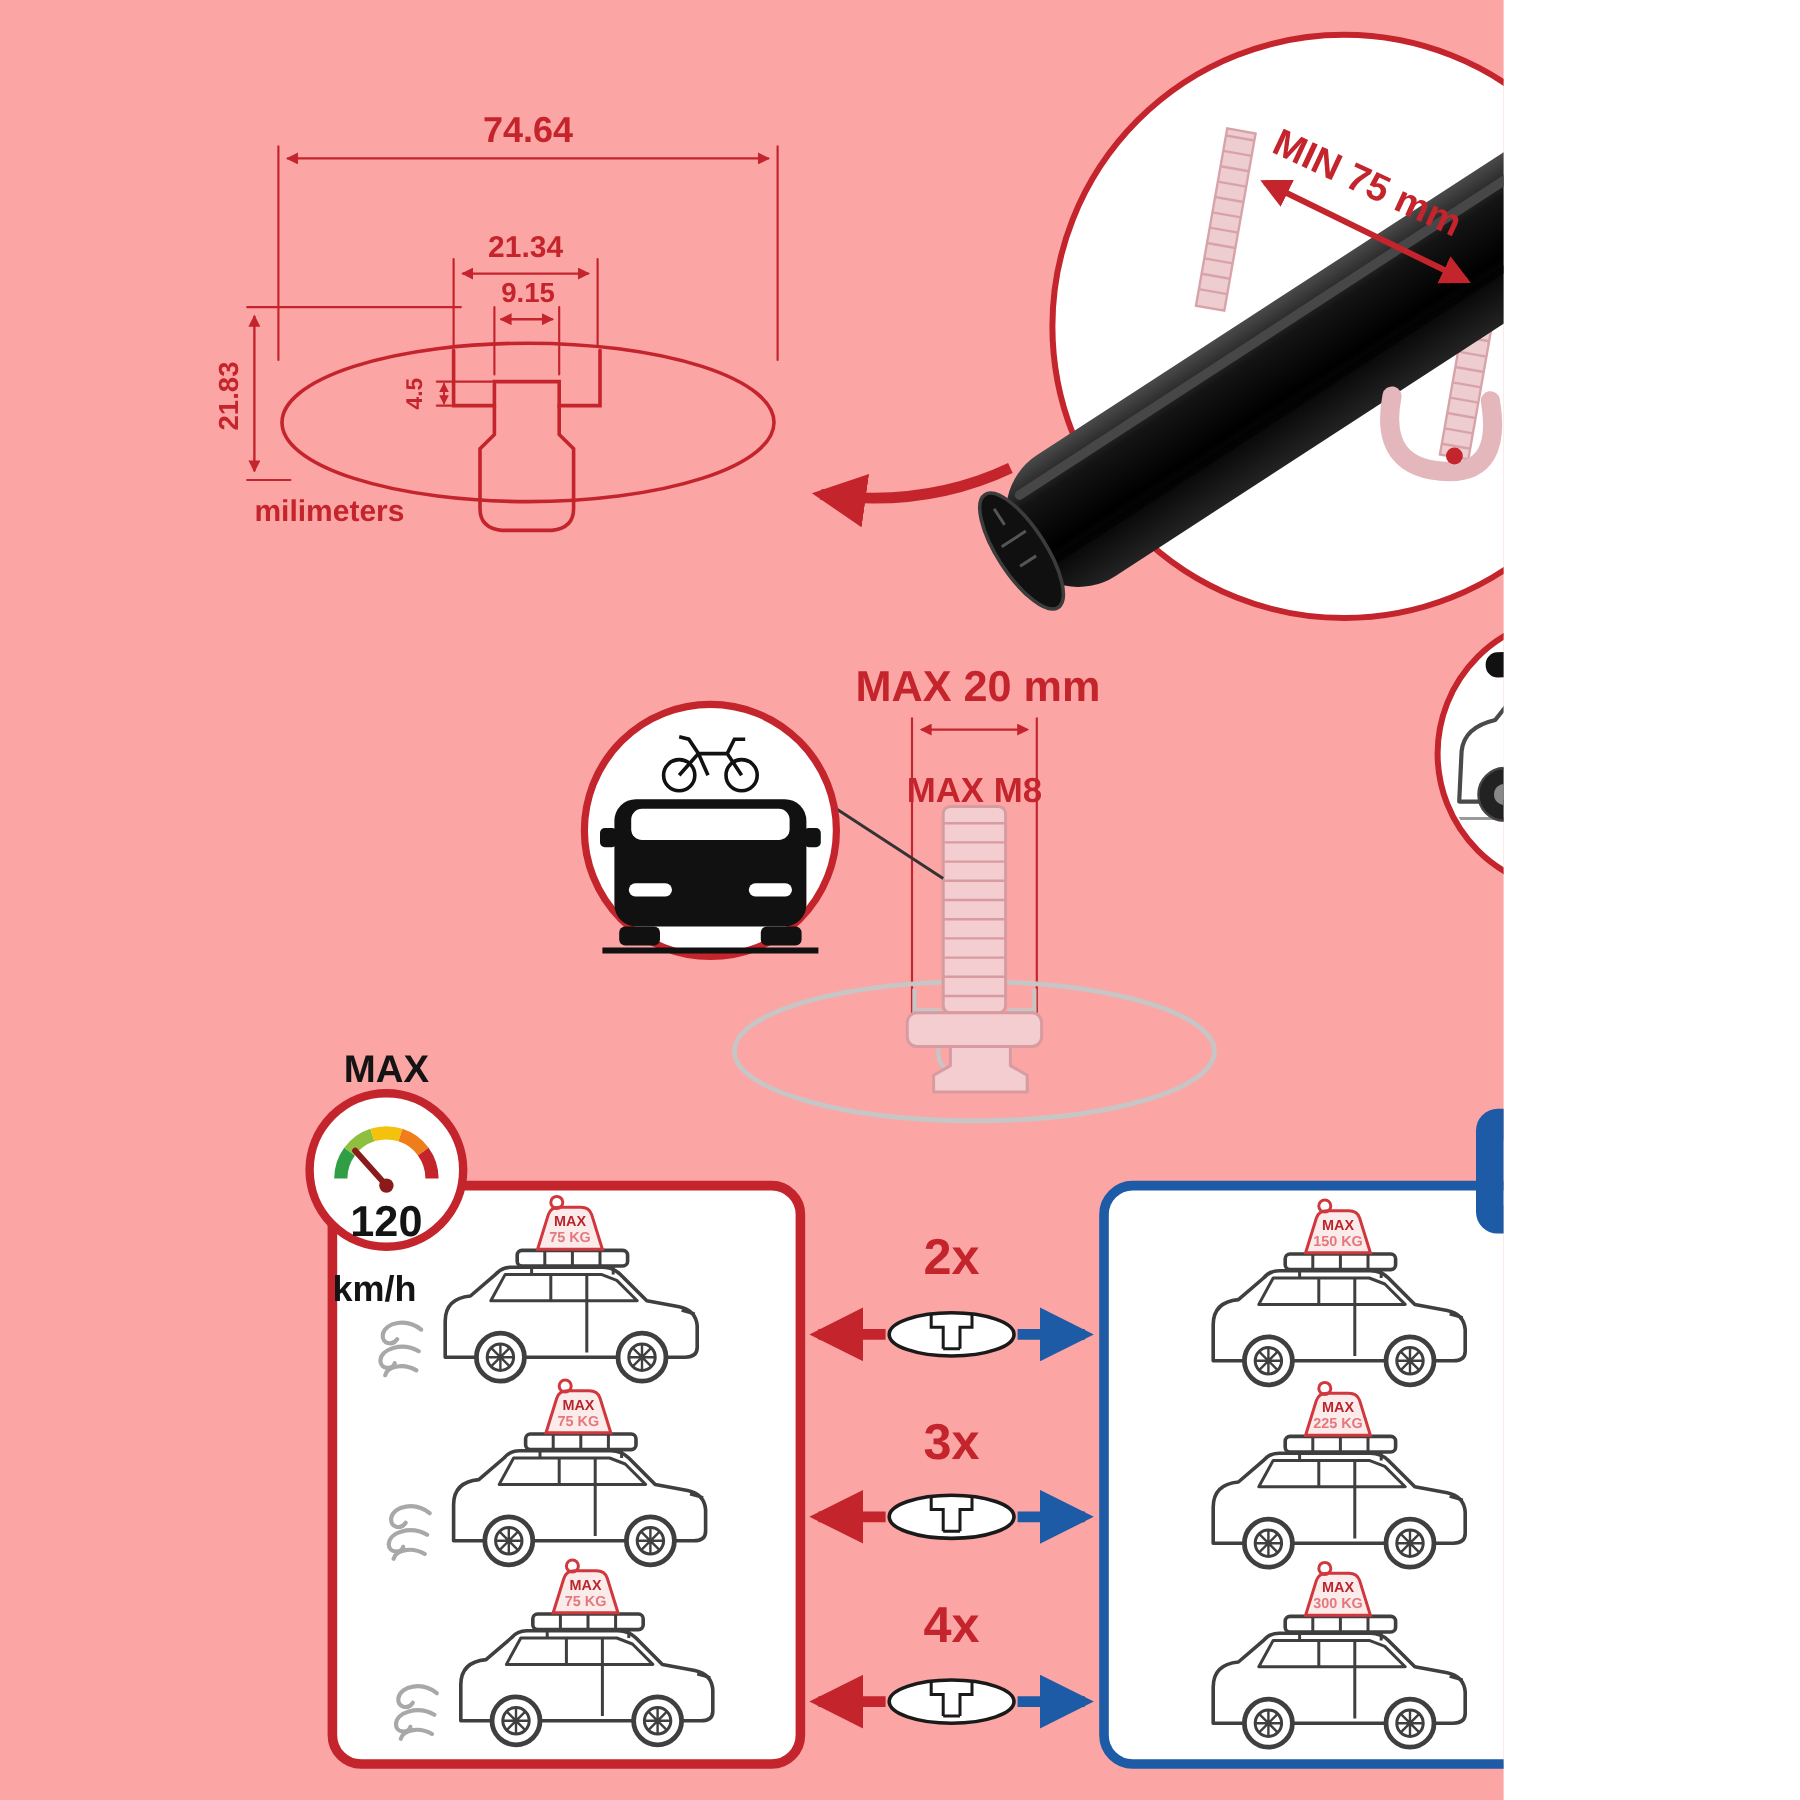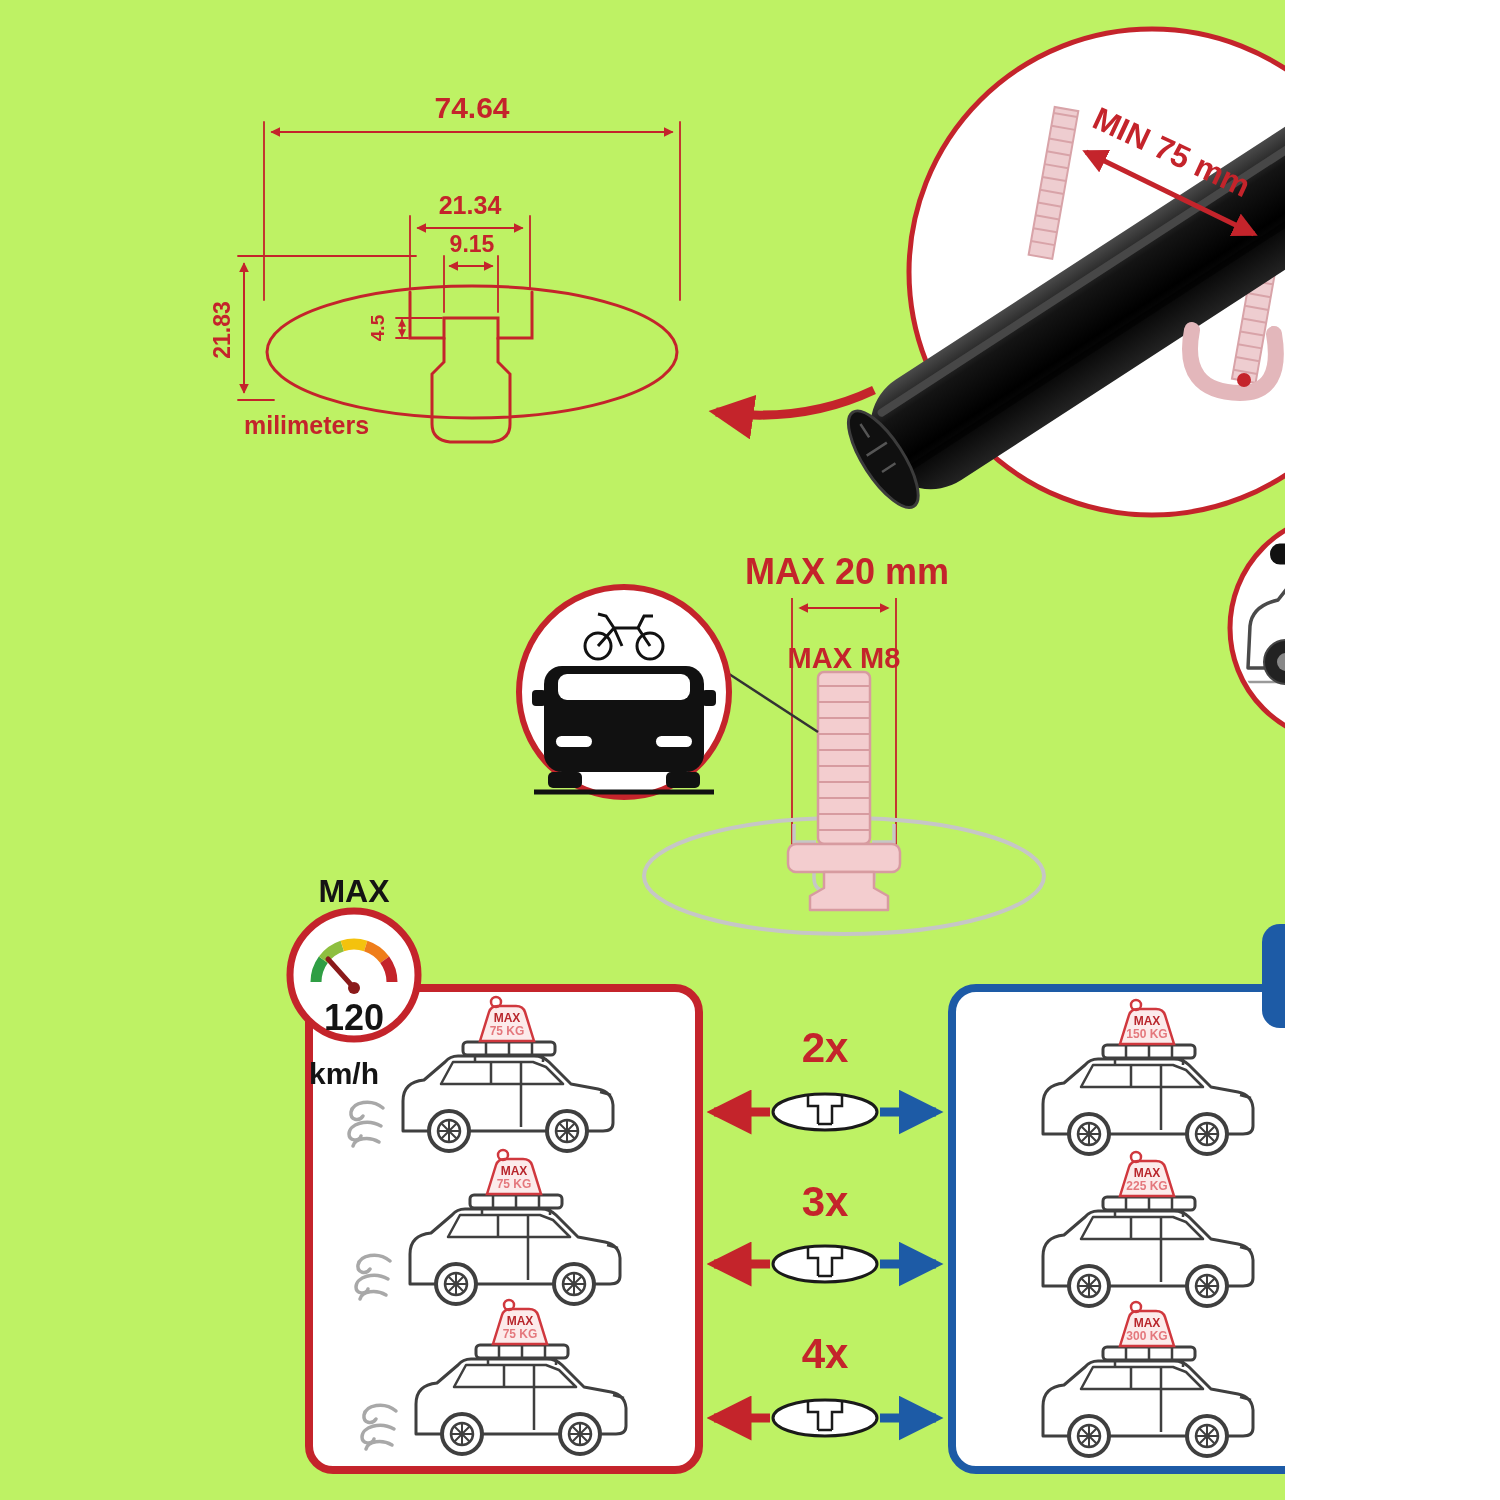--- a/index.html
+++ b/index.html
@@ -1,16 +1,16 @@
 <!DOCTYPE html>
 <html><head>
 <meta charset="utf-8">
 <style>
   html,body{margin:0;padding:0;background:#fff;}
-  .stage{position:relative;width:1253px;height:1500px;background:#bef264;overflow:hidden;padding-left:32px;}
+  .stage{position:relative;width:1253px;height:1500px;background:#fca5a5;overflow:hidden;}
   svg text{font-family:"Liberation Sans","DejaVu Sans",sans-serif;}
   .dimtxt{fill:#c4242b;font-weight:700;}
   .blacktxt{fill:#141414;font-weight:700;}
   .tagtop{fill:#b8262c;font-weight:700;}
   .tagval{fill:#e4787d;font-weight:700;}
   .qty{fill:#c4242b;font-weight:700;}
 </style>
 </head>
 <body>
 

